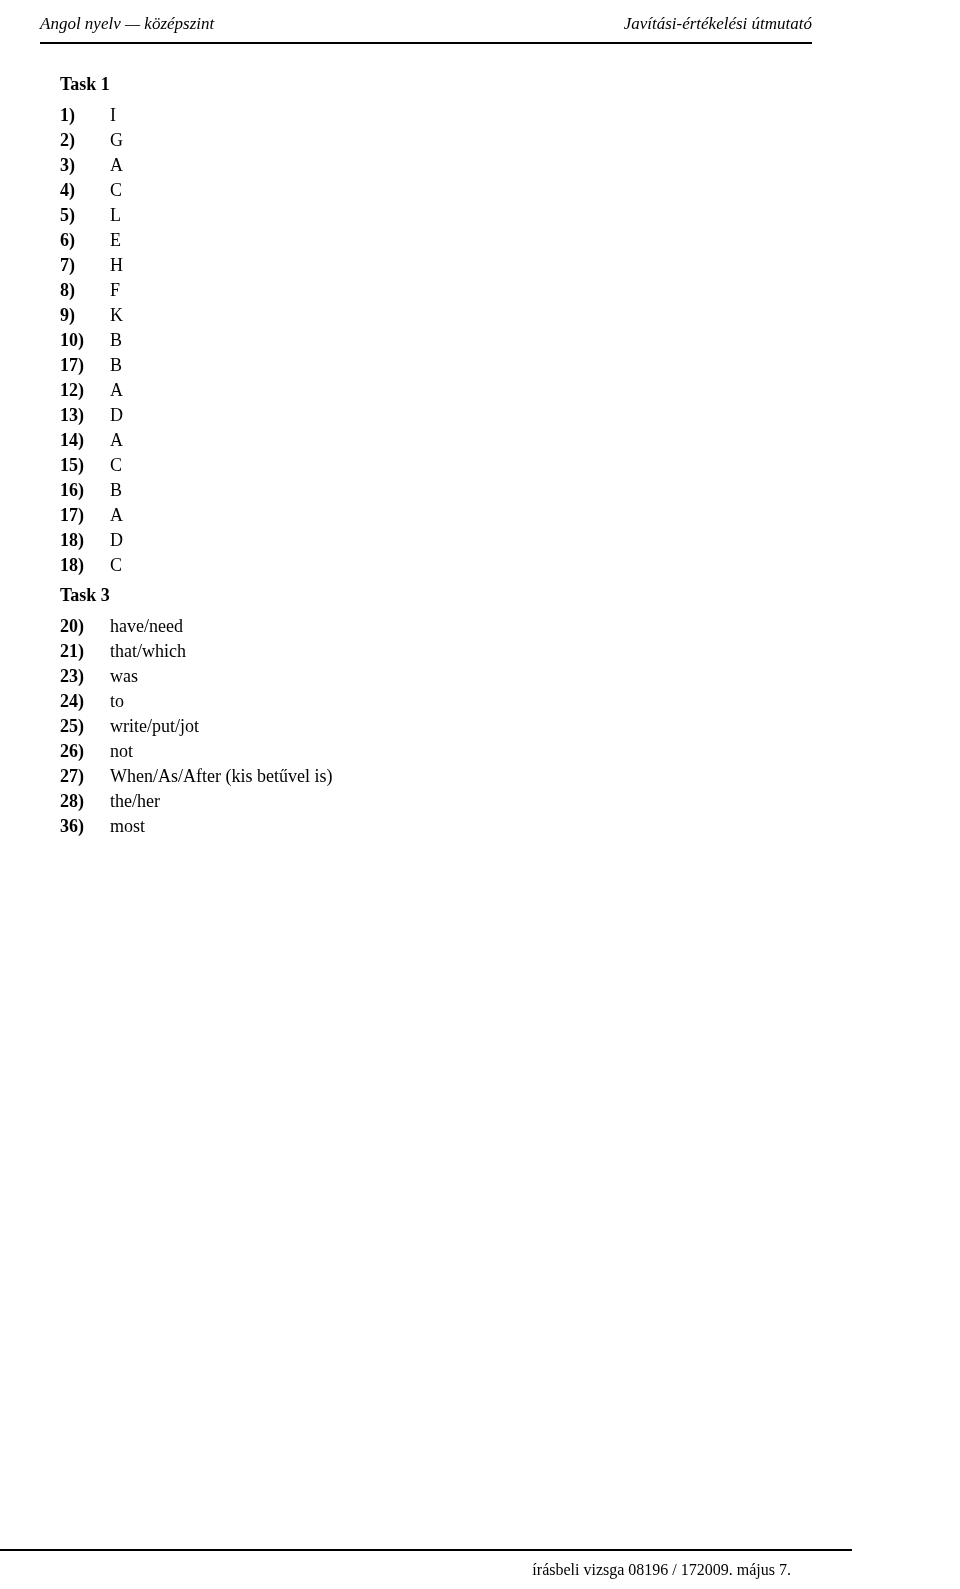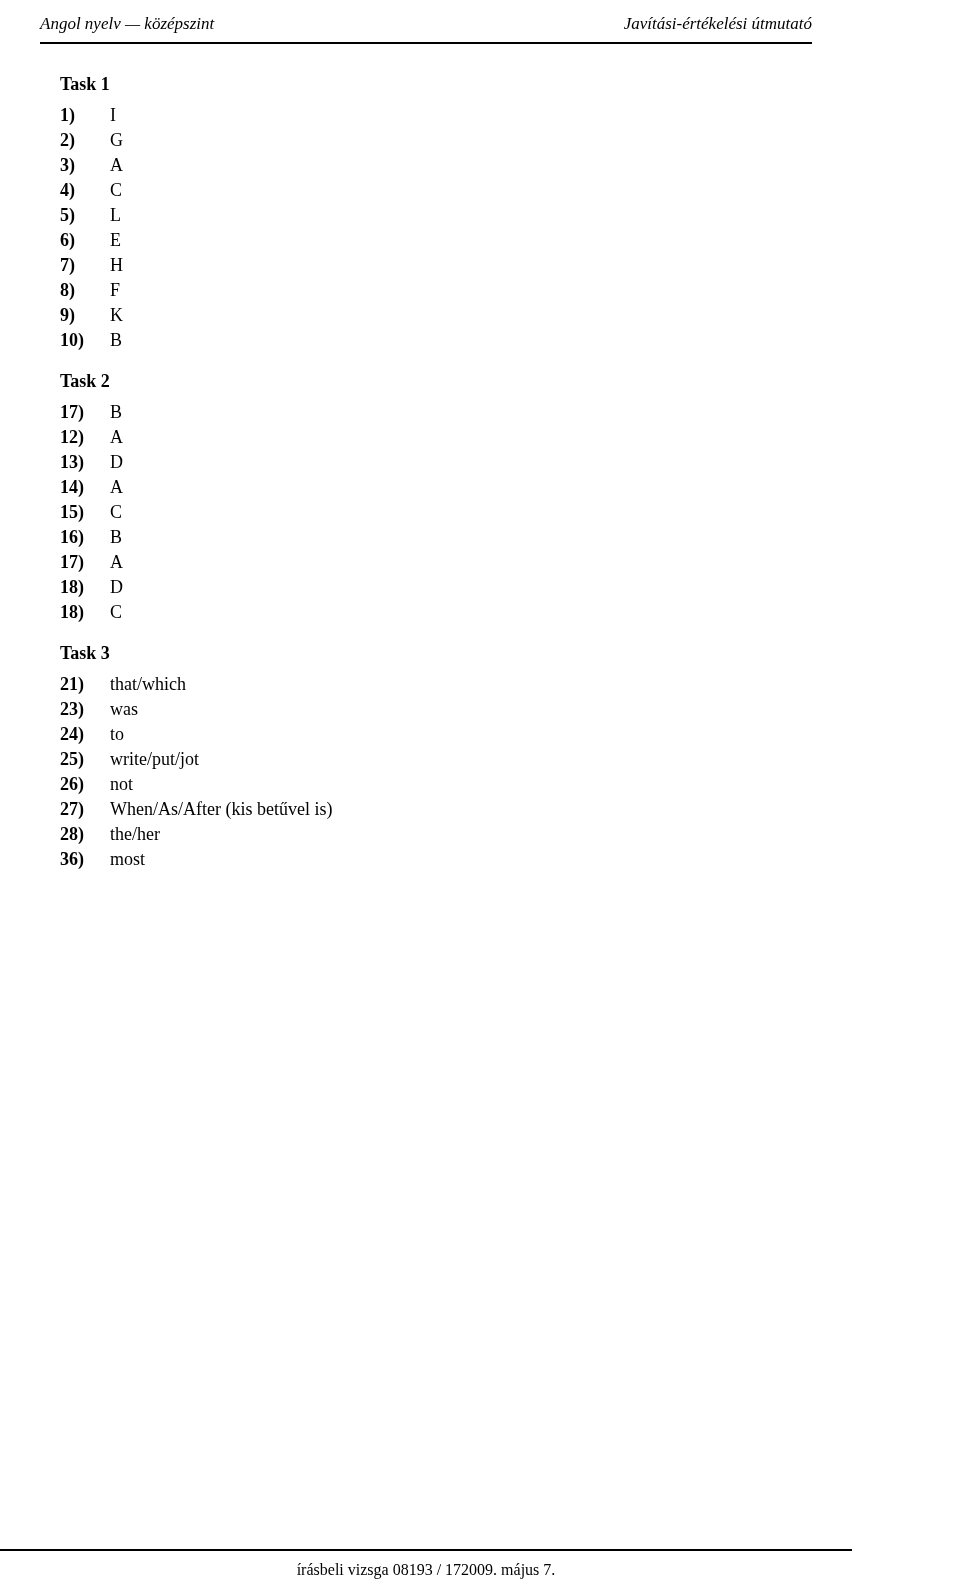--- a/index.html
+++ b/index.html
@@ -65,21 +65,21 @@
 
     
     .content {
       padding: 0 20px;
     }
 
     .task-label {
       font-size: 18px;
       font-weight: bold;
       margin-bottom: 10px;
-      margin-top: 20px;
+      margin-top: 9px;
     }
 
     .answer-row {
       display: flex;
       flex-direction: row;
       align-items: baseline;
       margin-bottom: 4px;
       font-size: 18px;
     }
 
@@ -93,21 +93,21 @@
     }
 
     
     .footer {
       position: absolute;
       bottom: 0;
       left: 0;
       right: 0;
       border-top: 2px solid #000;
       display: flex;
-      justify-content: center;
+      justify-content: flex-end;
       align-items: center;
       padding: 10px 61px;
       font-size: 16px;
     }
   </style>
 </head>
 <body>
 
 <div class="page-wrapper">
 
@@ -156,21 +156,20 @@
         <div class="answer-row">
           <span class="answer-num">9)</span>
           <span class="answer-val">K</span>
         </div>
         <div class="answer-row">
           <span class="answer-num">10)</span>
           <span class="answer-val">B</span>
         </div>
       </div>
 
-    <div class="task-label">Task 2</div>
     <div id="task2-answers">
         <div class="answer-row">
           <span class="answer-num">17)</span>
           <span class="answer-val">B</span>
         </div>
         <div class="answer-row">
           <span class="answer-num">12)</span>
           <span class="answer-val">A</span>
         </div>
         <div class="answer-row">
@@ -199,20 +198,24 @@
         </div>
         <div class="answer-row">
           <span class="answer-num">18)</span>
           <span class="answer-val">C</span>
         </div>
       </div>
 
     <div class="task-label">Task 3</div>
     <div id="task3-answers">
         <div class="answer-row">
+          <span class="answer-num">20)</span>
+          <span class="answer-val">have/need</span>
+        </div>
+        <div class="answer-row">
           <span class="answer-num">21)</span>
           <span class="answer-val">that/which</span>
         </div>
         <div class="answer-row">
           <span class="answer-num">23)</span>
           <span class="answer-val">was</span>
         </div>
         <div class="answer-row">
           <span class="answer-num">24)</span>
           <span class="answer-val">to</span>
@@ -236,17 +239,17 @@
         <div class="answer-row">
           <span class="answer-num">36)</span>
           <span class="answer-val">most</span>
         </div>
       </div>
 
   </div>
 
   <div class="footer">
     <span>írásbeli vizsga 0819</span>
-    <span>3 / 17</span>
+    <span>6 / 17</span>
     <span>2009. május 7.</span>
   </div>
 
 </div>
 
 </body></html>

